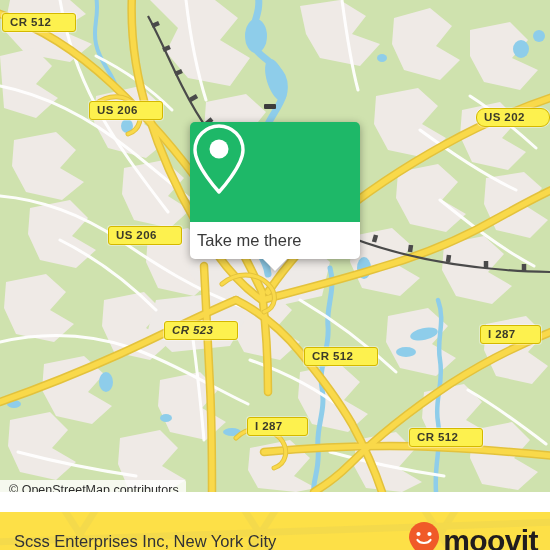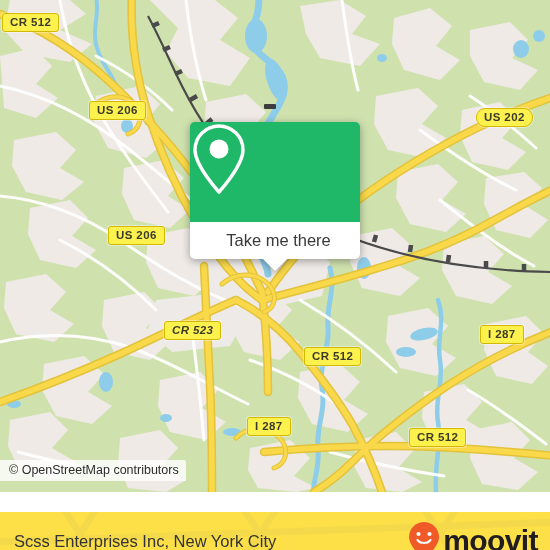--- a/index.html
+++ b/index.html
@@ -17,21 +17,21 @@
   
   .shield{
     position:absolute;
     background:#fdf14e;
     border:1.6px solid #d4b800;
     border-radius:3px;
     color:#3b3b2a;
     font-size:11.5px;
     font-weight:bold;
     letter-spacing:.4px;
-    padding:2px 7px 3px 7px;
+    padding:2px 24px 3px 7px;
     line-height:12px;
     white-space:nowrap;
     box-shadow:0 0 0 1px rgba(255,255,255,.35);
   }
 
   
   #popup{
     position:absolute;left:190px;top:122px;width:170px;
     border-radius:5px;
     filter:drop-shadow(0 2px 4px rgba(0,0,0,.35));
@@ -39,38 +39,38 @@
   #popup-body{
     background:#1eb868;
     border-radius:5px 5px 0 0;
     height:100px;
     display:flex;align-items:center;justify-content:center;
   }
   #popup-foot{
     background:#ffffff;
     border-radius:0 0 5px 5px;
     height:37px;
-    display:flex;align-items:center;justify-content:center;
+    display:flex;align-items:center;justify-content:flex-start;
     position:relative;
     padding-left:7px;
   }
   #popup-foot-label{
     font-size:16.5px;color:#3a3a3a;
   }
   #popup-tail{
     position:absolute;left:50%;bottom:-12px;margin-left:-13px;
     width:0;height:0;
     border-left:13px solid transparent;
     border-right:13px solid transparent;
     border-top:13px solid #ffffff;
   }
 
   
   #attribution{
-    position:absolute;left:0;top:460px;
+    position:absolute;left:0;top:480px;
     background:rgba(255,255,255,.80);
     padding:3px 7px 4px 9px;
     font-size:12.5px;
     color:#2c2c2c;
     border-radius:0 2px 0 0;
   }
 
   
   #footer{
     position:absolute;left:0;top:512px;width:550px;height:58px;

